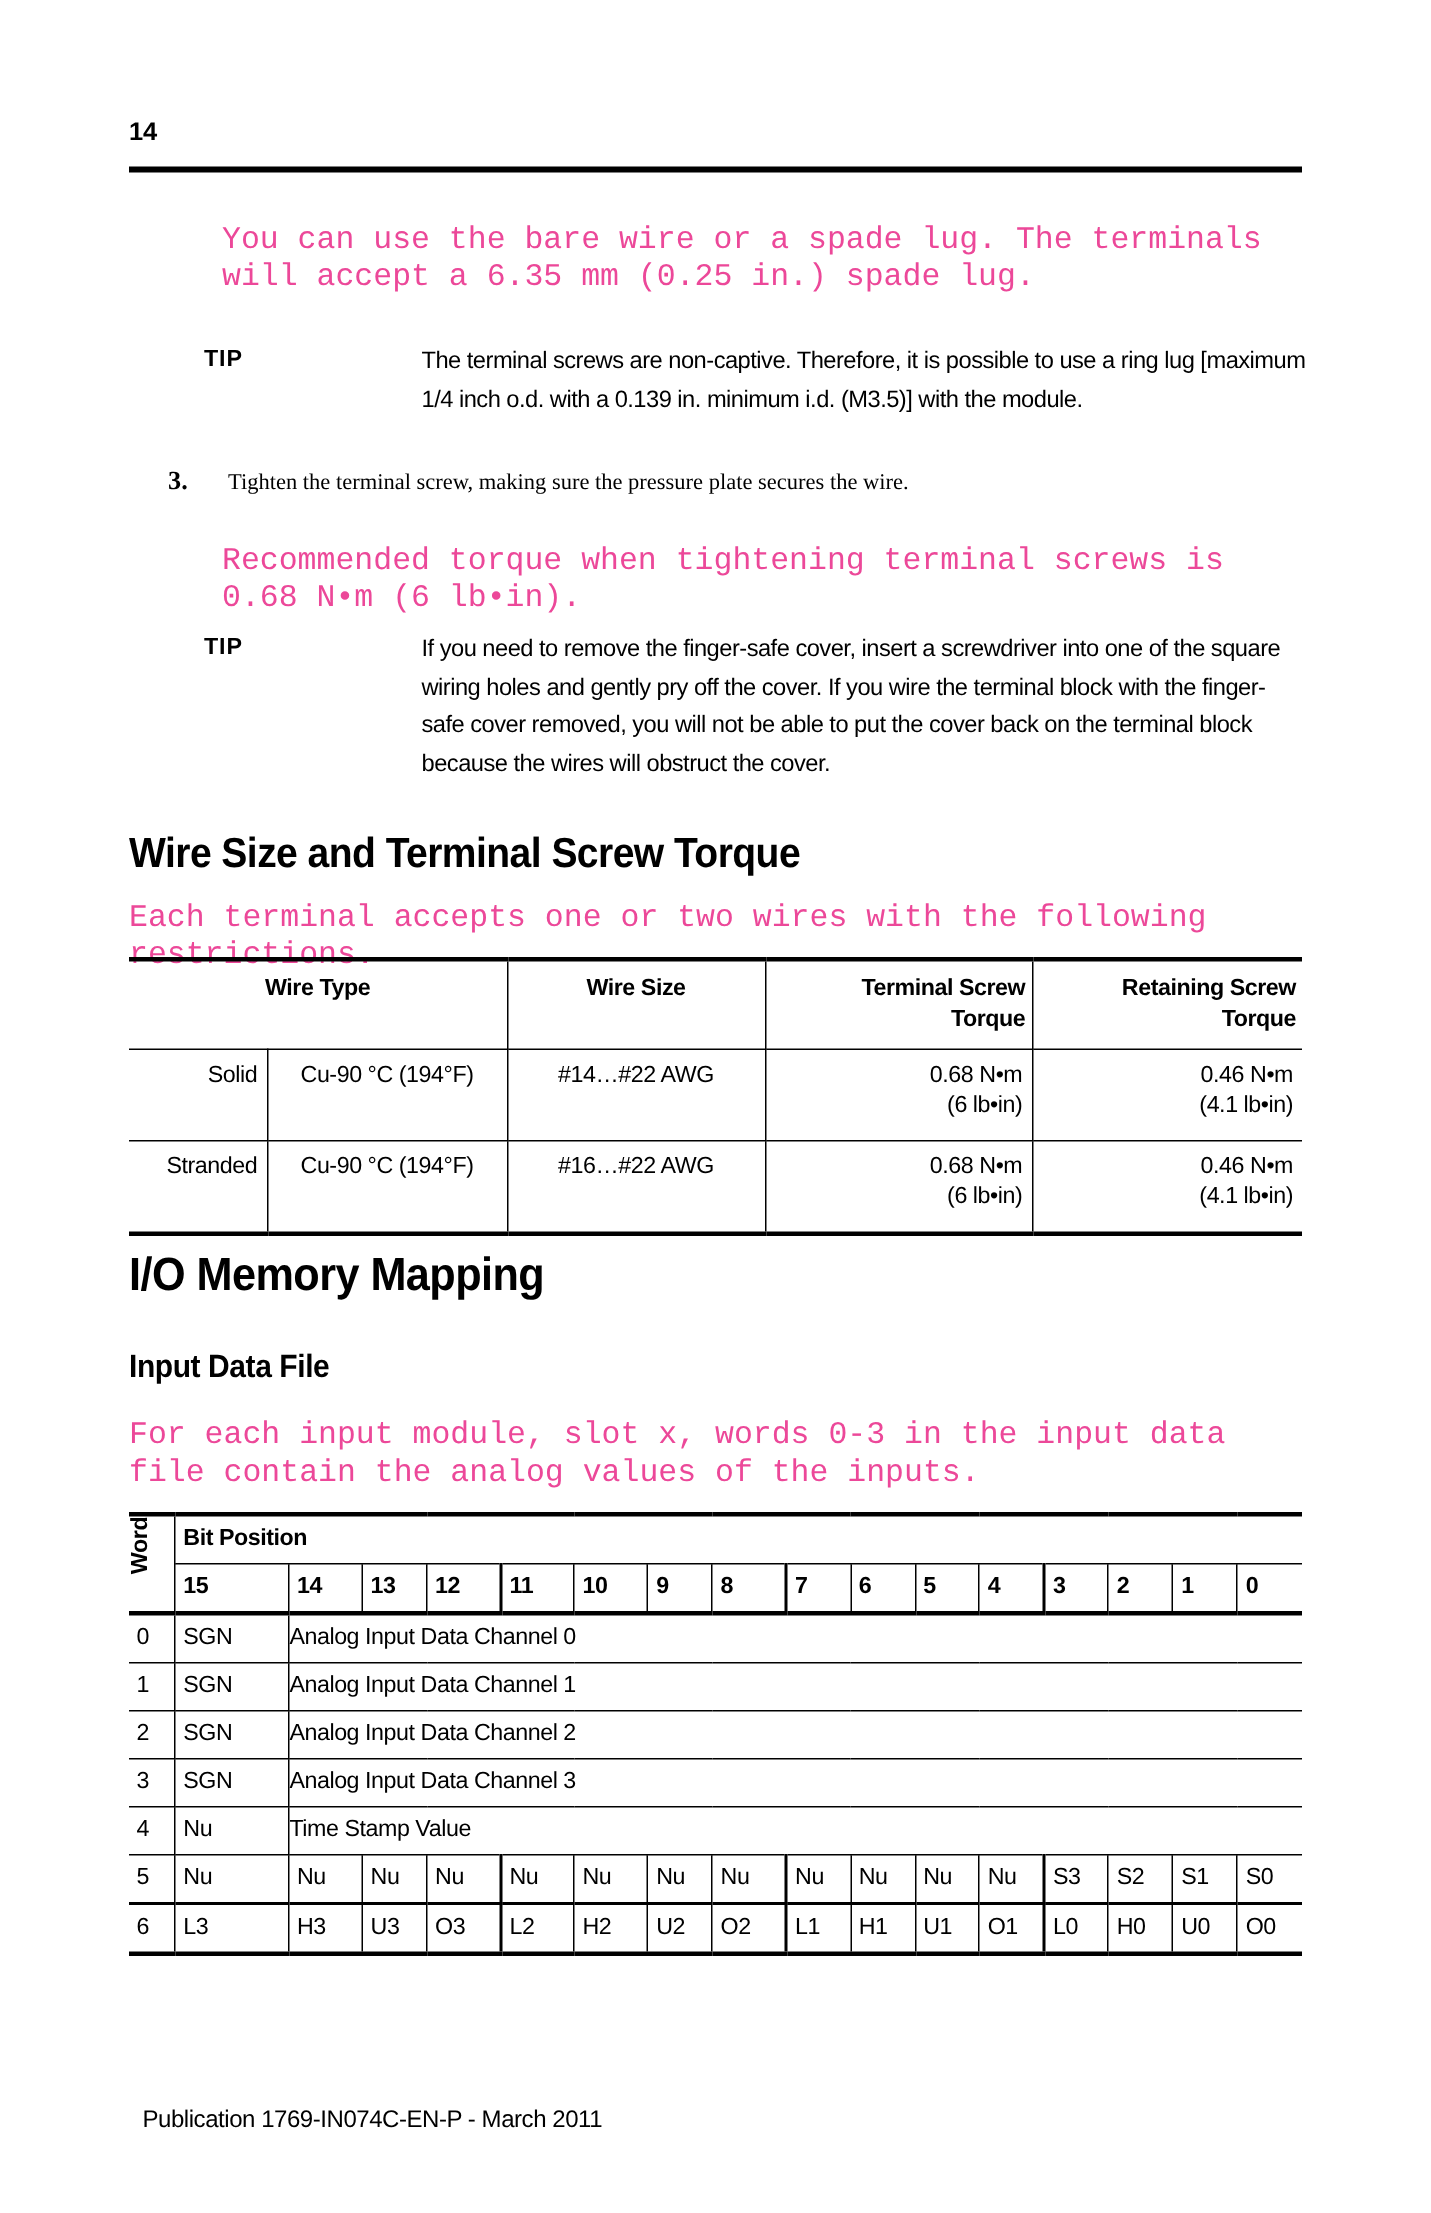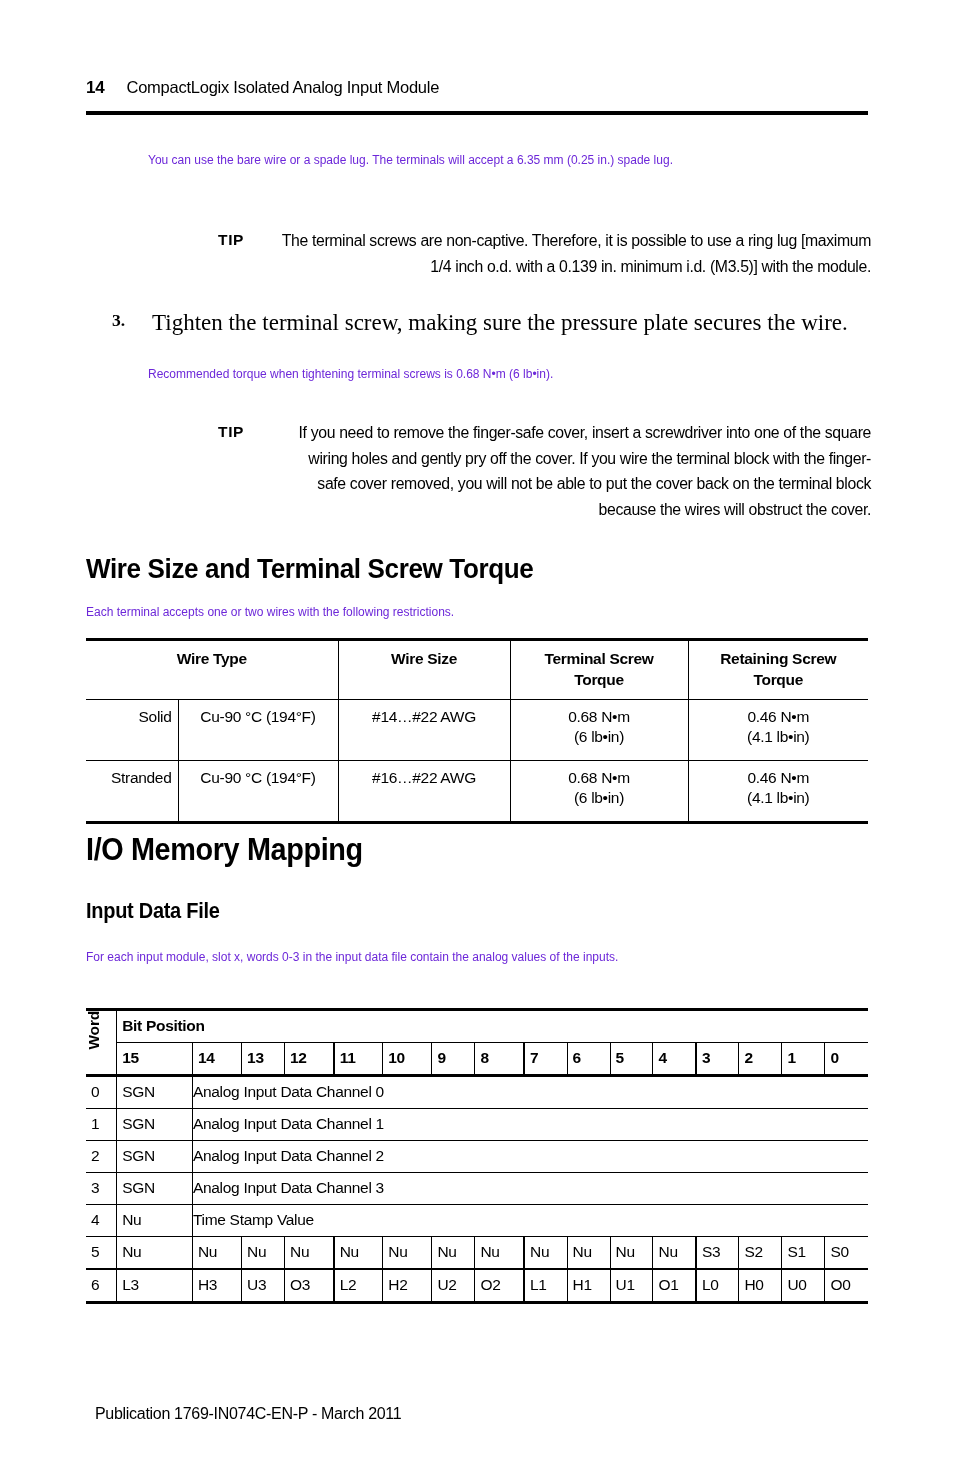--- a/index.html
+++ b/index.html
@@ -50,31 +50,30 @@
     left: 86px;
     top: 111px;
     width: 782px;
     height: 4px;
     background: #000;
   }
 
   
   .body-text {
     position: absolute;
-    font-family: Liberation Sans, sans-serif;
-    font-size: 12px;
+    font-family: Liberation Mono, monospace;
+    font-size: 21px;
     line-height: 25px;
-    color: #6d28d9;
+    color: #ec4899;
   }
 
   
   .tip-block {
     position: absolute;
     display: flex;
-    text-align: right;
   }
   .tip-label {
     font-family: "Liberation Sans", sans-serif;
     font-weight: bold;
     font-size: 15.5px;
     letter-spacing: 0.6px;
     width: 108px;
     flex: 0 0 108px;
     line-height: 23px;
   }
@@ -94,21 +93,21 @@
   }
   .step-num {
     font-family: "Liberation Serif", serif;
     font-weight: bold;
     font-size: 17.5px;
     width: 40px;
     flex: 0 0 40px;
   }
   .step-text {
     font-family: "Liberation Serif", serif;
-    font-size: 23px;
+    font-size: 15px;
     line-height: 25px;
   }
 
   
   .h1 {
     position: absolute;
     font-family: "Liberation Sans", sans-serif;
     font-weight: bold;
     font-size: 28px;
     letter-spacing: -0.4px;
@@ -163,21 +162,21 @@
   #wire-table tbody td {
     padding: 7px 6px 13px 6px;
     line-height: 20px;
   }
   #wire-table tbody tr:last-child td {
     border-bottom: 3px solid #000;
     margin-left: 44px;
   }
   .cell-center { text-align: center; }
   .cell-left   { text-align: right; }
-  .sub { display: block; }
+  .sub { display: block; text-align: right; }
 
   
   #bit-table {
     left: 86px;
     top: 1008px;
     width: 782px;
   }
   #bit-table td, #bit-table th {
     border: 1px solid #000;
     border-left: none;
@@ -234,21 +233,20 @@
     color: #000;
   }
 </style>
 </head>
 <body>
 
 <div class="page">
 
   <div class="header-row">
     <span class="header-pagenum">14</span>
-    <span class="header-title">CompactLogix Isolated Analog Input Module</span>
   </div>
   <div class="header-rule"></div>
 
   <div class="body-text" style="left:148px; top:148px; width:722px;">You can use the bare wire or a spade lug. The terminals will accept a 6.35 mm (0.25 in.) spade lug.</div>
 
   <div class="tip-block" style="left:136px; top:228px; width:735px;">
     <span class="tip-label">TIP</span>
     <span class="tip-body">The terminal screws are non-captive. Therefore, it is possible to use a ring lug [maximum 1/4 inch o.d. with a 0.139 in. minimum i.d. (M3.5)] with the module.</span>
   </div>
 

